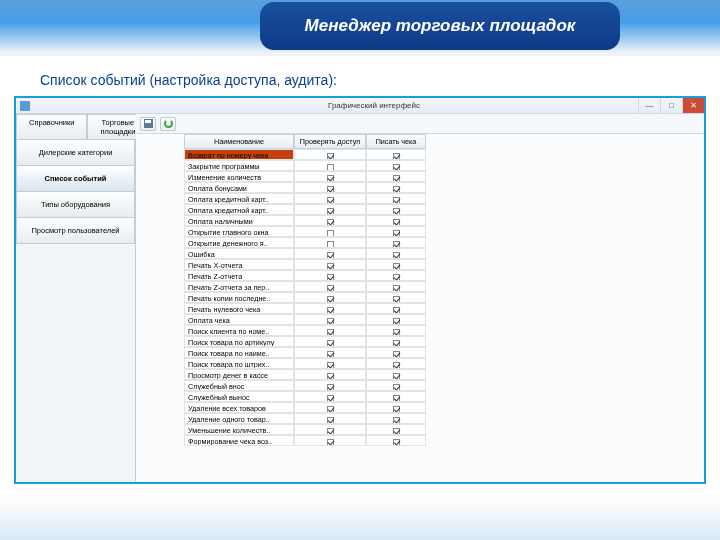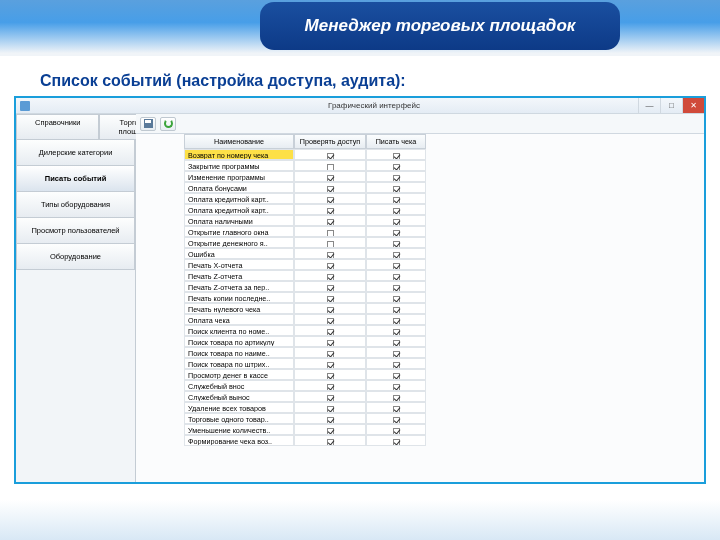--- a/index.html
+++ b/index.html
@@ -34,22 +34,22 @@
       font-size: 17px;
       z-index: 2;
       text-align: center;
       line-height: 1.15;
       padding: 4px 20px;
     }
     .subtitle {
       position: absolute;
       top: 72px;
       left: 40px;
-      font-size: 16px;
-      font-weight: bold;
+      font-size: 14px;
+      font-weight: normal;
       color: #0a3f94;
       z-index: 2;
     }
     .app-window {
       position: absolute;
       top: 96px;
       left: 14px;
       width: 692px;
       height: 388px;
       border: 2px solid #1a9edb;
@@ -102,21 +102,21 @@
       background: #f2f5f8;
       display: flex;
       flex-direction: column;
     }
     .tabs-row {
       display: flex;
       font-size: 7.5px;
     }
     .tabs-row .tab {
       flex: 1;
-      padding: 3px 18px;
+      padding: 3px 12px;
       background: linear-gradient(to bottom, #fdfefe, #e7ecf1);
       border: 1px solid #c4ccd4;
       text-align: center;
       cursor: pointer;
     }
     .side-item {
       padding: 8px 4px;
       background: linear-gradient(to bottom, #fdfefe, #e7ecf1);
       border: 1px solid #c4ccd4;
       border-top: none;
@@ -184,21 +184,21 @@
       border: 1px solid #dfe4e9;
       padding: 1px 3px;
       background: #fff;
       white-space: nowrap; overflow: hidden;
       height: 11px; line-height: 9px;
     }
     .gc.check {
       text-align: center;
       position: relative;
     }
-    .gc.first-col.sel { background: #fde047; }
+    .gc.first-col.sel { background: #c2410c; }
     .chk {
       display: inline-block;
       width: 7px; height: 7px;
       border: 1px solid #888;
       background: #fff;
       position: relative;
       vertical-align: middle;
     }
     .chk.on::after {
       content: "";
@@ -237,24 +237,23 @@
     </div>
   </div>
   <div class="app-body">
     <div class="sidebar">
       <div class="tabs-row" id="sidebar-tabs">
           <div class="tab">Справочники</div>
           <div class="tab">Торговые площадки</div>
         </div>
       <div id="sidebar-items">
           <div class="side-item">Дилерские категории</div>
-          <div class="side-item active">Писать событий</div>
+          <div class="side-item active">Список событий</div>
           <div class="side-item">Типы оборудования</div>
           <div class="side-item">Просмотр пользователей</div>
-          <div class="side-item">Оборудование</div>
         </div>
     </div>
     <div class="main">
       <div class="toolbar">
         <div class="tb-btn">
             <div class="icon-save"></div>
           </div>
         <div class="tb-btn">
             <div class="icon-refresh"></div>
           </div>
@@ -262,21 +261,21 @@
       <div class="grid" id="grid">
           <div class="gh">Наименование</div>
           <div class="gh">Проверять доступ</div>
           <div class="gh">Писать чека</div>
           <div class="gc first-col sel">Возврат по номеру чека</div>
           <div class="gc check"><span class="chk on"></span></div>
           <div class="gc check"><span class="chk on"></span></div>
           <div class="gc first-col">Закрытие программы</div>
           <div class="gc check"><span class="chk"></span></div>
           <div class="gc check"><span class="chk on"></span></div>
-          <div class="gc first-col">Изменение программы</div>
+          <div class="gc first-col">Изменение количеств</div>
           <div class="gc check"><span class="chk on"></span></div>
           <div class="gc check"><span class="chk on"></span></div>
           <div class="gc first-col">Оплата бонусами</div>
           <div class="gc check"><span class="chk on"></span></div>
           <div class="gc check"><span class="chk on"></span></div>
           <div class="gc first-col">Оплата кредитной карт..</div>
           <div class="gc check"><span class="chk on"></span></div>
           <div class="gc check"><span class="chk on"></span></div>
           <div class="gc first-col">Оплата кредитной карт..</div>
           <div class="gc check"><span class="chk on"></span></div>
@@ -328,21 +327,21 @@
           <div class="gc check"><span class="chk on"></span></div>
           <div class="gc first-col">Служебный внос</div>
           <div class="gc check"><span class="chk on"></span></div>
           <div class="gc check"><span class="chk on"></span></div>
           <div class="gc first-col">Служебный вынос</div>
           <div class="gc check"><span class="chk on"></span></div>
           <div class="gc check"><span class="chk on"></span></div>
           <div class="gc first-col">Удаление всех товаров</div>
           <div class="gc check"><span class="chk on"></span></div>
           <div class="gc check"><span class="chk on"></span></div>
-          <div class="gc first-col">Торговые одного товар..</div>
+          <div class="gc first-col">Удаление одного товар..</div>
           <div class="gc check"><span class="chk on"></span></div>
           <div class="gc check"><span class="chk on"></span></div>
           <div class="gc first-col">Уменьшение количеств..</div>
           <div class="gc check"><span class="chk on"></span></div>
           <div class="gc check"><span class="chk on"></span></div>
           <div class="gc first-col">Формирование чека воз..</div>
           <div class="gc check"><span class="chk on"></span></div>
           <div class="gc check"><span class="chk on"></span></div>
         </div>
     </div>

